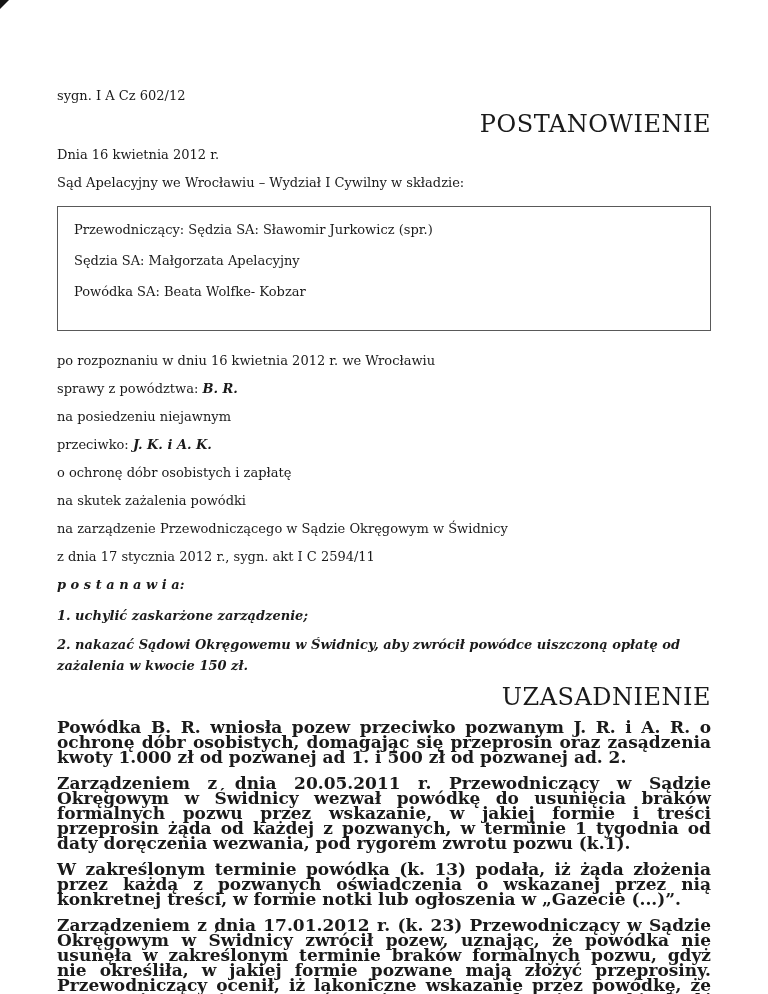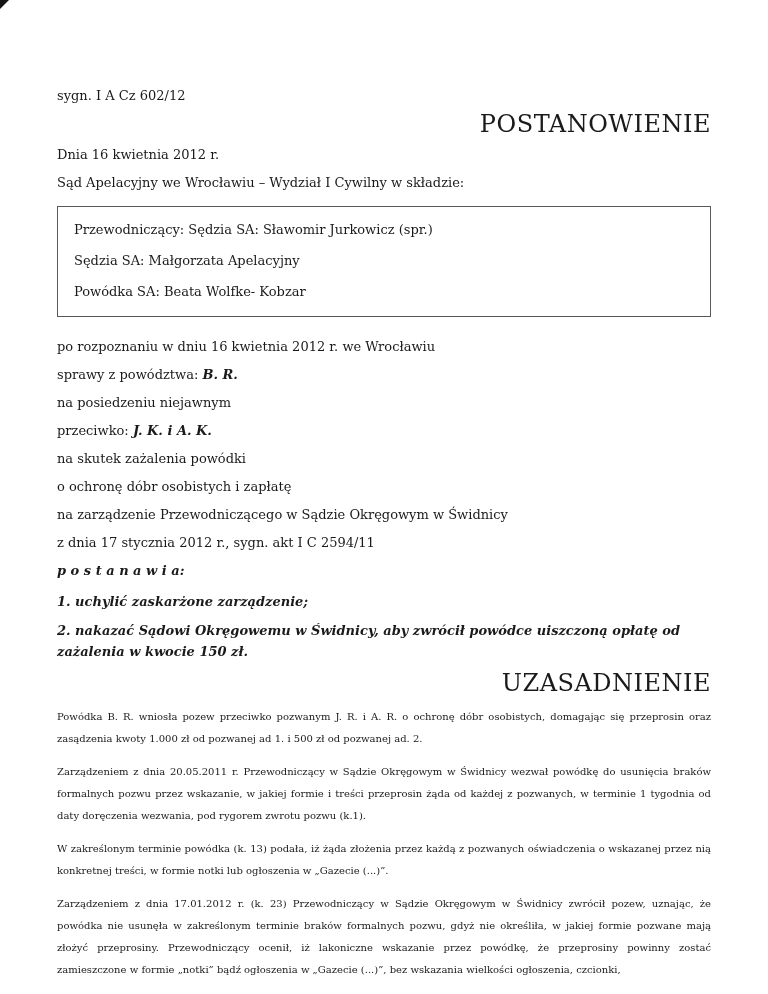--- a/index.html
+++ b/index.html
@@ -34,43 +34,44 @@
   .doc-title {
     font-size: 24px;
     font-weight: 400;
     text-align: right;
     letter-spacing: 0.5px;
     margin: 0 0 10px 0;
     line-height: 26px;
   }
   .panel-box {
     border: 1px solid #595959;
-    padding: 15px 16px 1px 16px;
+    padding: 15px 16px 15px 16px;
     margin: 16px 0 22px 0;
   }
   .panel-line {
     font-size: 13px;
     line-height: 15px;
     margin: 0 0 16px 0;
   }
   .emph {
     font-weight: 700;
     font-style: italic;
   }
   .ruling-item {
     font-size: 13px;
     line-height: 21px;
     margin: 0 0 8px 0;
   }
   .uzas-title { margin: 2px 0 10px 0; }
   .para {
-    font-size: 10px;
-    line-height: 22px;
+    font-size: 17px;
+    line-height: 15px;
     text-align: justify;
     margin: 0 0 11px 0;
+    font-weight: bold;
   }
 </style>
 </head>
 <body>
 
 <div class="page">
 
   <div class="corner-artifact"></div>
 
   <p class="line sygn">sygn. I A Cz 602/12</p>
@@ -86,22 +87,22 @@
     <p class="panel-line">Powódka SA: Beata Wolfke- Kobzar</p>
   </div>
 
   <p class="line">po rozpoznaniu w dniu 16 kwietnia 2012 r. we Wrocławiu</p>
   <p class="line"><span>sprawy z powództwa: </span><span class="emph">B. R.</span></p>
 
   <p class="line">na posiedzeniu niejawnym</p>
 
   <p class="line"><span>przeciwko: </span><span class="emph">J. K. i A. K.</span></p>
 
+  <p class="line">o ochronę dóbr osobistych i zapłatę</p>
   <p class="line">na skutek zażalenia powódki</p>
-  <p class="line">o ochronę dóbr osobistych i zapłatę</p>
   <p class="line">na zarządzenie Przewodniczącego w Sądzie Okręgowym w Świdnicy</p>
   <p class="line">z dnia 17 stycznia 2012 r., sygn. akt I C 2594/11</p>
 
   <p class="line emph">p o s t a n a w i a:</p>
   <p class="ruling-item emph">1. uchylić zaskarżone zarządzenie;</p>
   <p class="ruling-item emph">2. nakazać Sądowi Okręgowemu w Świdnicy, aby zwrócił powódce uiszczoną opłatę od zażalenia w kwocie 150 zł.</p>
 
   <h2 class="doc-title uzas-title">UZASADNIENIE</h2>
 
   <p class="para">Powódka B. R. wniosła pozew przeciwko pozwanym J. R. i A. R. o ochronę dóbr osobistych, domagając się przeprosin oraz zasądzenia kwoty 1.000 zł od pozwanej ad 1. i 500 zł od pozwanej ad. 2.</p>

